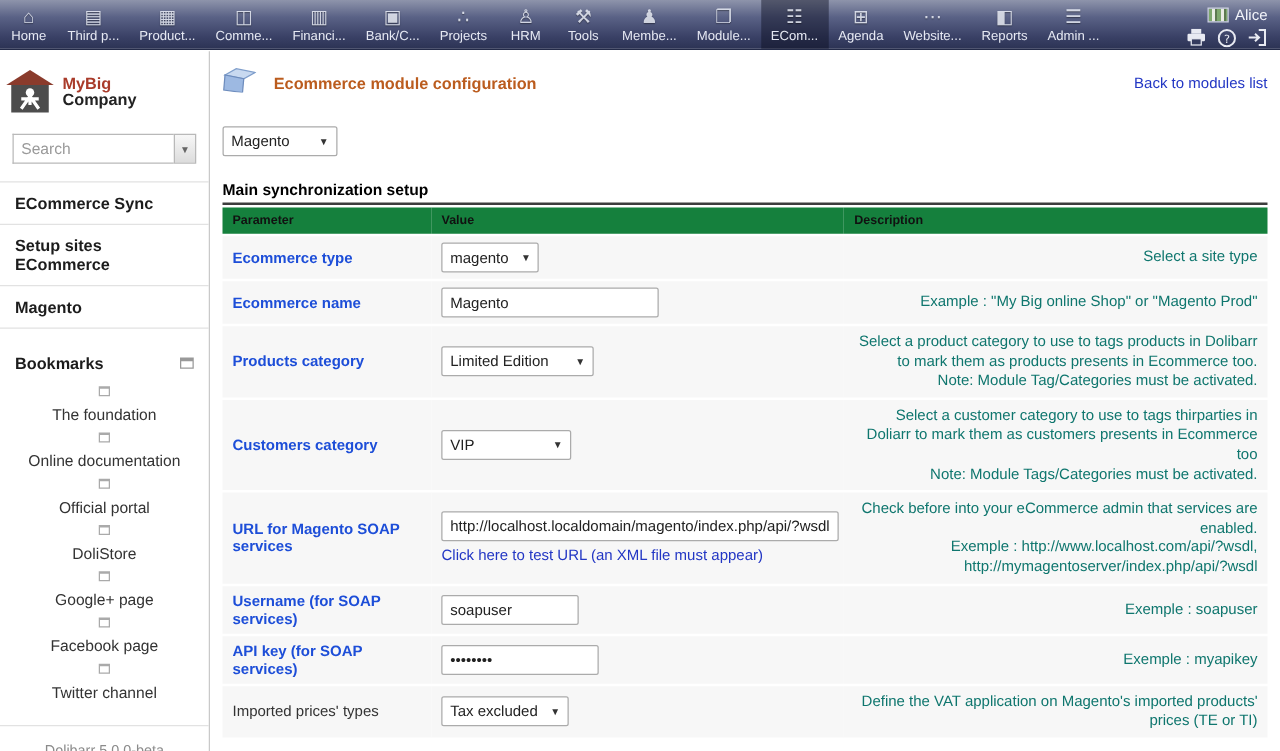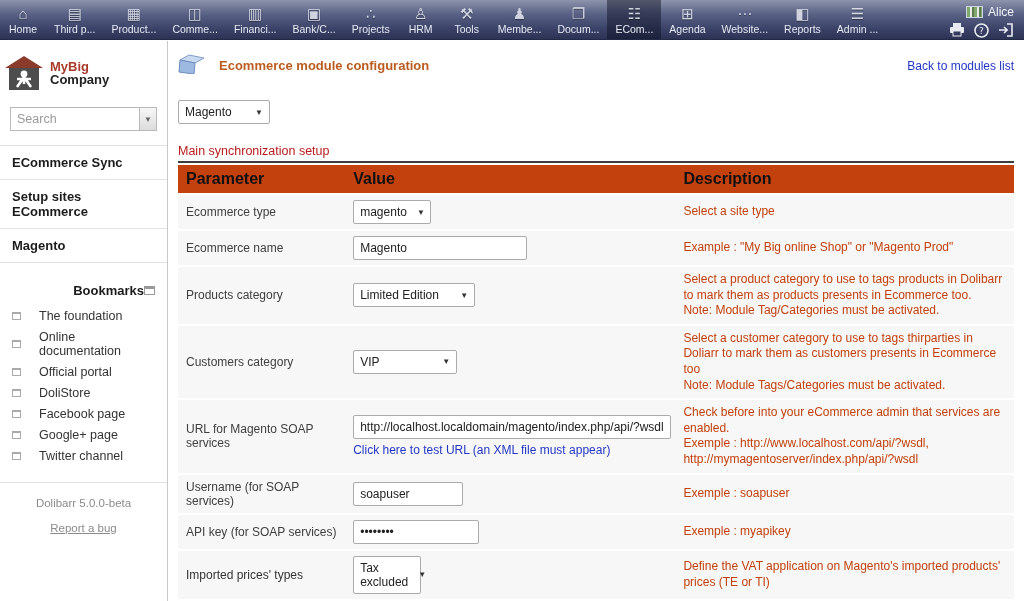--- a/index.html
+++ b/index.html
@@ -38,48 +38,48 @@
   .search-input { flex:1; min-width:0; height:24px; border:1px solid #b9b9b9; border-right:none;
     padding:0 6px; font-size:12.5px; color:#444; font-family:inherit; }
   .search-input::placeholder { color:#9a9a9a; }
   .search-btn { width:18px; height:24px; border:1px solid #b9b9b9;
     background:linear-gradient(#f7f7f7,#dcdcdc); color:#666; font-size:8px;
     display:flex; align-items:center; justify-content:center; cursor:pointer; }
   .side-menu { border-top:1px solid #e2e2e2; }
   .side-item { padding:9px 12px; font-size:13px; font-weight:bold; color:#1c1c1c;
     border-bottom:1px solid #e2e2e2; cursor:pointer; }
   .bm-section { margin-top:20px; }
-  .bm-header { display:flex; align-items:center; justify-content:flex-end; padding:0 12px 7px; }
+  .bm-header { display:flex; align-items:center; justify-content:space-between; padding:0 12px 7px; }
   .bm-title { font-size:13px; font-weight:bold; color:#1c1c1c; }
   .bm-gear { width:11px; height:9px; border:1px solid #999; border-top-width:3px; cursor:pointer; }
-  .bm-item { display:flex; align-items:center; gap:18px; padding:3.5px 12px; font-size:12.5px;
-    color:#333; cursor:pointer; }
+  .bm-item { display:flex; align-items:center; gap:8px; padding:3.5px 12px; font-size:12.5px;
+    color:#333; cursor:pointer;flex-direction:column; }
   .bm-ico { width:9px; height:8px; border:1px solid #aaa; border-top-width:2px; flex:none; }
   .side-footer { margin-top:16px; border-top:1px solid #e2e2e2; padding-top:14px; text-align:center; }
   .version { font-size:11.5px; color:#8b8b8b; }
   .reportbug { font-size:11.5px; color:#8b8b8b; margin-top:13px; cursor:pointer;text-decoration:underline; }
 
   
   .main { position:absolute; top:41px; left:169px; right:0; bottom:0; overflow:hidden;
     padding:12px 10px 0 9px; }
   .page-head { display:flex; align-items:center;justify-content:flex-end; }
   .folder-icon { flex:none; margin-right:14px; cursor:default; }
   .page-title { font-size:13px; font-weight:bold; color:#bb5c1e; }
   .back-link { margin-left:auto; font-size:12px; color:#2236c4; text-decoration:none; cursor:pointer; }
   .site-select-row { margin:22px 0 20px; }
 
-  .section-title { font-size:12.5px; font-weight:normal; color:#b91c1c;
+  .section-title { font-size:12.5px; font-weight:bold; color:#000000;
     border-bottom:2px solid #3c3c3c; padding-bottom:3px; }
   .cfg-table { width:100%; border-collapse:separate; border-spacing:0 2px; table-layout:fixed; }
-  .cfg-table th { background:#c2410c; font-size:16px; font-weight:bold; color:#111;
+  .cfg-table th { background:#15803d; font-size:10px; font-weight:bold; color:#111;
     text-align:left; padding:5px 8px; }
   .cfg-table td { background:#f7f7f7; vertical-align:middle; padding:5px 8px; font-size:12px; }
   td.param { color:#333; }
-  td.param.blue { color:#404040; font-weight:normal; }
-  td.desc { color:#c2410c; line-height:1.3; white-space:pre-line; }
+  td.param.blue { color:#1d4ed8; font-weight:bold; }
+  td.desc { color:#0f766e; line-height:1.3; white-space:pre-line;text-align:right; }
   .section-block { margin-bottom:14px; }
 
   .sel { display:inline-flex; align-items:center; justify-content:space-between;
     background:#fff; border:1px solid #ababab; border-radius:2px; padding:4px 6px;
     font-size:12px; color:#222; cursor:pointer; }
   .sel .arr { font-size:8px; color:#333; margin-left:10px; }
   .inp { border:1px solid #ababab; border-radius:2px; padding:4px 6px; font-size:12px;
     color:#222; font-family:inherit; background:#fff; }
   .test-link { display:block; margin-top:4px; font-size:12px; color:#2236c4;
     text-decoration:none; cursor:pointer; }
@@ -126,21 +126,21 @@
         <div class="menu-item">
           <span class="menu-icon">⚒</span>
           <span class="menu-label">Tools</span>
         </div>
         <div class="menu-item">
           <span class="menu-icon">♟</span>
           <span class="menu-label">Membe...</span>
         </div>
         <div class="menu-item">
           <span class="menu-icon">❐</span>
-          <span class="menu-label">Docum...</span>
+          <span class="menu-label">Module...</span>
         </div>
         <div class="menu-item active">
           <span class="menu-icon">☷</span>
           <span class="menu-label">ECom...</span>
         </div>
         <div class="menu-item">
           <span class="menu-icon">⊞</span>
           <span class="menu-label">Agenda</span>
         </div>
         <div class="menu-item">
@@ -224,25 +224,25 @@
           <div class="bm-item">
             <span class="bm-ico"></span>
             <span>Official portal</span>
           </div>
           <div class="bm-item">
             <span class="bm-ico"></span>
             <span>DoliStore</span>
           </div>
           <div class="bm-item">
             <span class="bm-ico"></span>
+            <span>Google+ page</span>
+          </div>
+          <div class="bm-item">
+            <span class="bm-ico"></span>
             <span>Facebook page</span>
-          </div>
-          <div class="bm-item">
-            <span class="bm-ico"></span>
-            <span>Google+ page</span>
           </div>
           <div class="bm-item">
             <span class="bm-ico"></span>
             <span>Twitter channel</span>
           </div>
         </div>
     </div>
     <div class="side-footer">
       <div class="version">Dolibarr 5.0.0-beta</div>
       <div class="reportbug">Report a bug</div>
@@ -326,21 +326,21 @@
                 <td class="value"><input class="inp" type="text" value="soapuser" style="width: 110px;"></td>
                 <td class="desc">Exemple : soapuser</td>
               </tr>
               <tr>
                 <td class="param blue">API key (for SOAP services)</td>
                 <td class="value"><input class="inp" type="text" value="••••••••" style="width: 126px;"></td>
                 <td class="desc">Exemple : myapikey</td>
               </tr>
               <tr>
                 <td class="param">Imported prices' types</td>
-                <td class="value"><span class="sel" style="width: 68px;">
+                <td class="value"><span class="sel" style="width: 102px;">
                     <span>Tax excluded</span>
                     <span class="arr">▼</span>
                   </span></td>
                 <td class="desc">Define the VAT application on Magento's imported products' prices (TE or TI)</td>
               </tr>
             </tbody>
           </table>
         </div>
       </div>
   </div>

